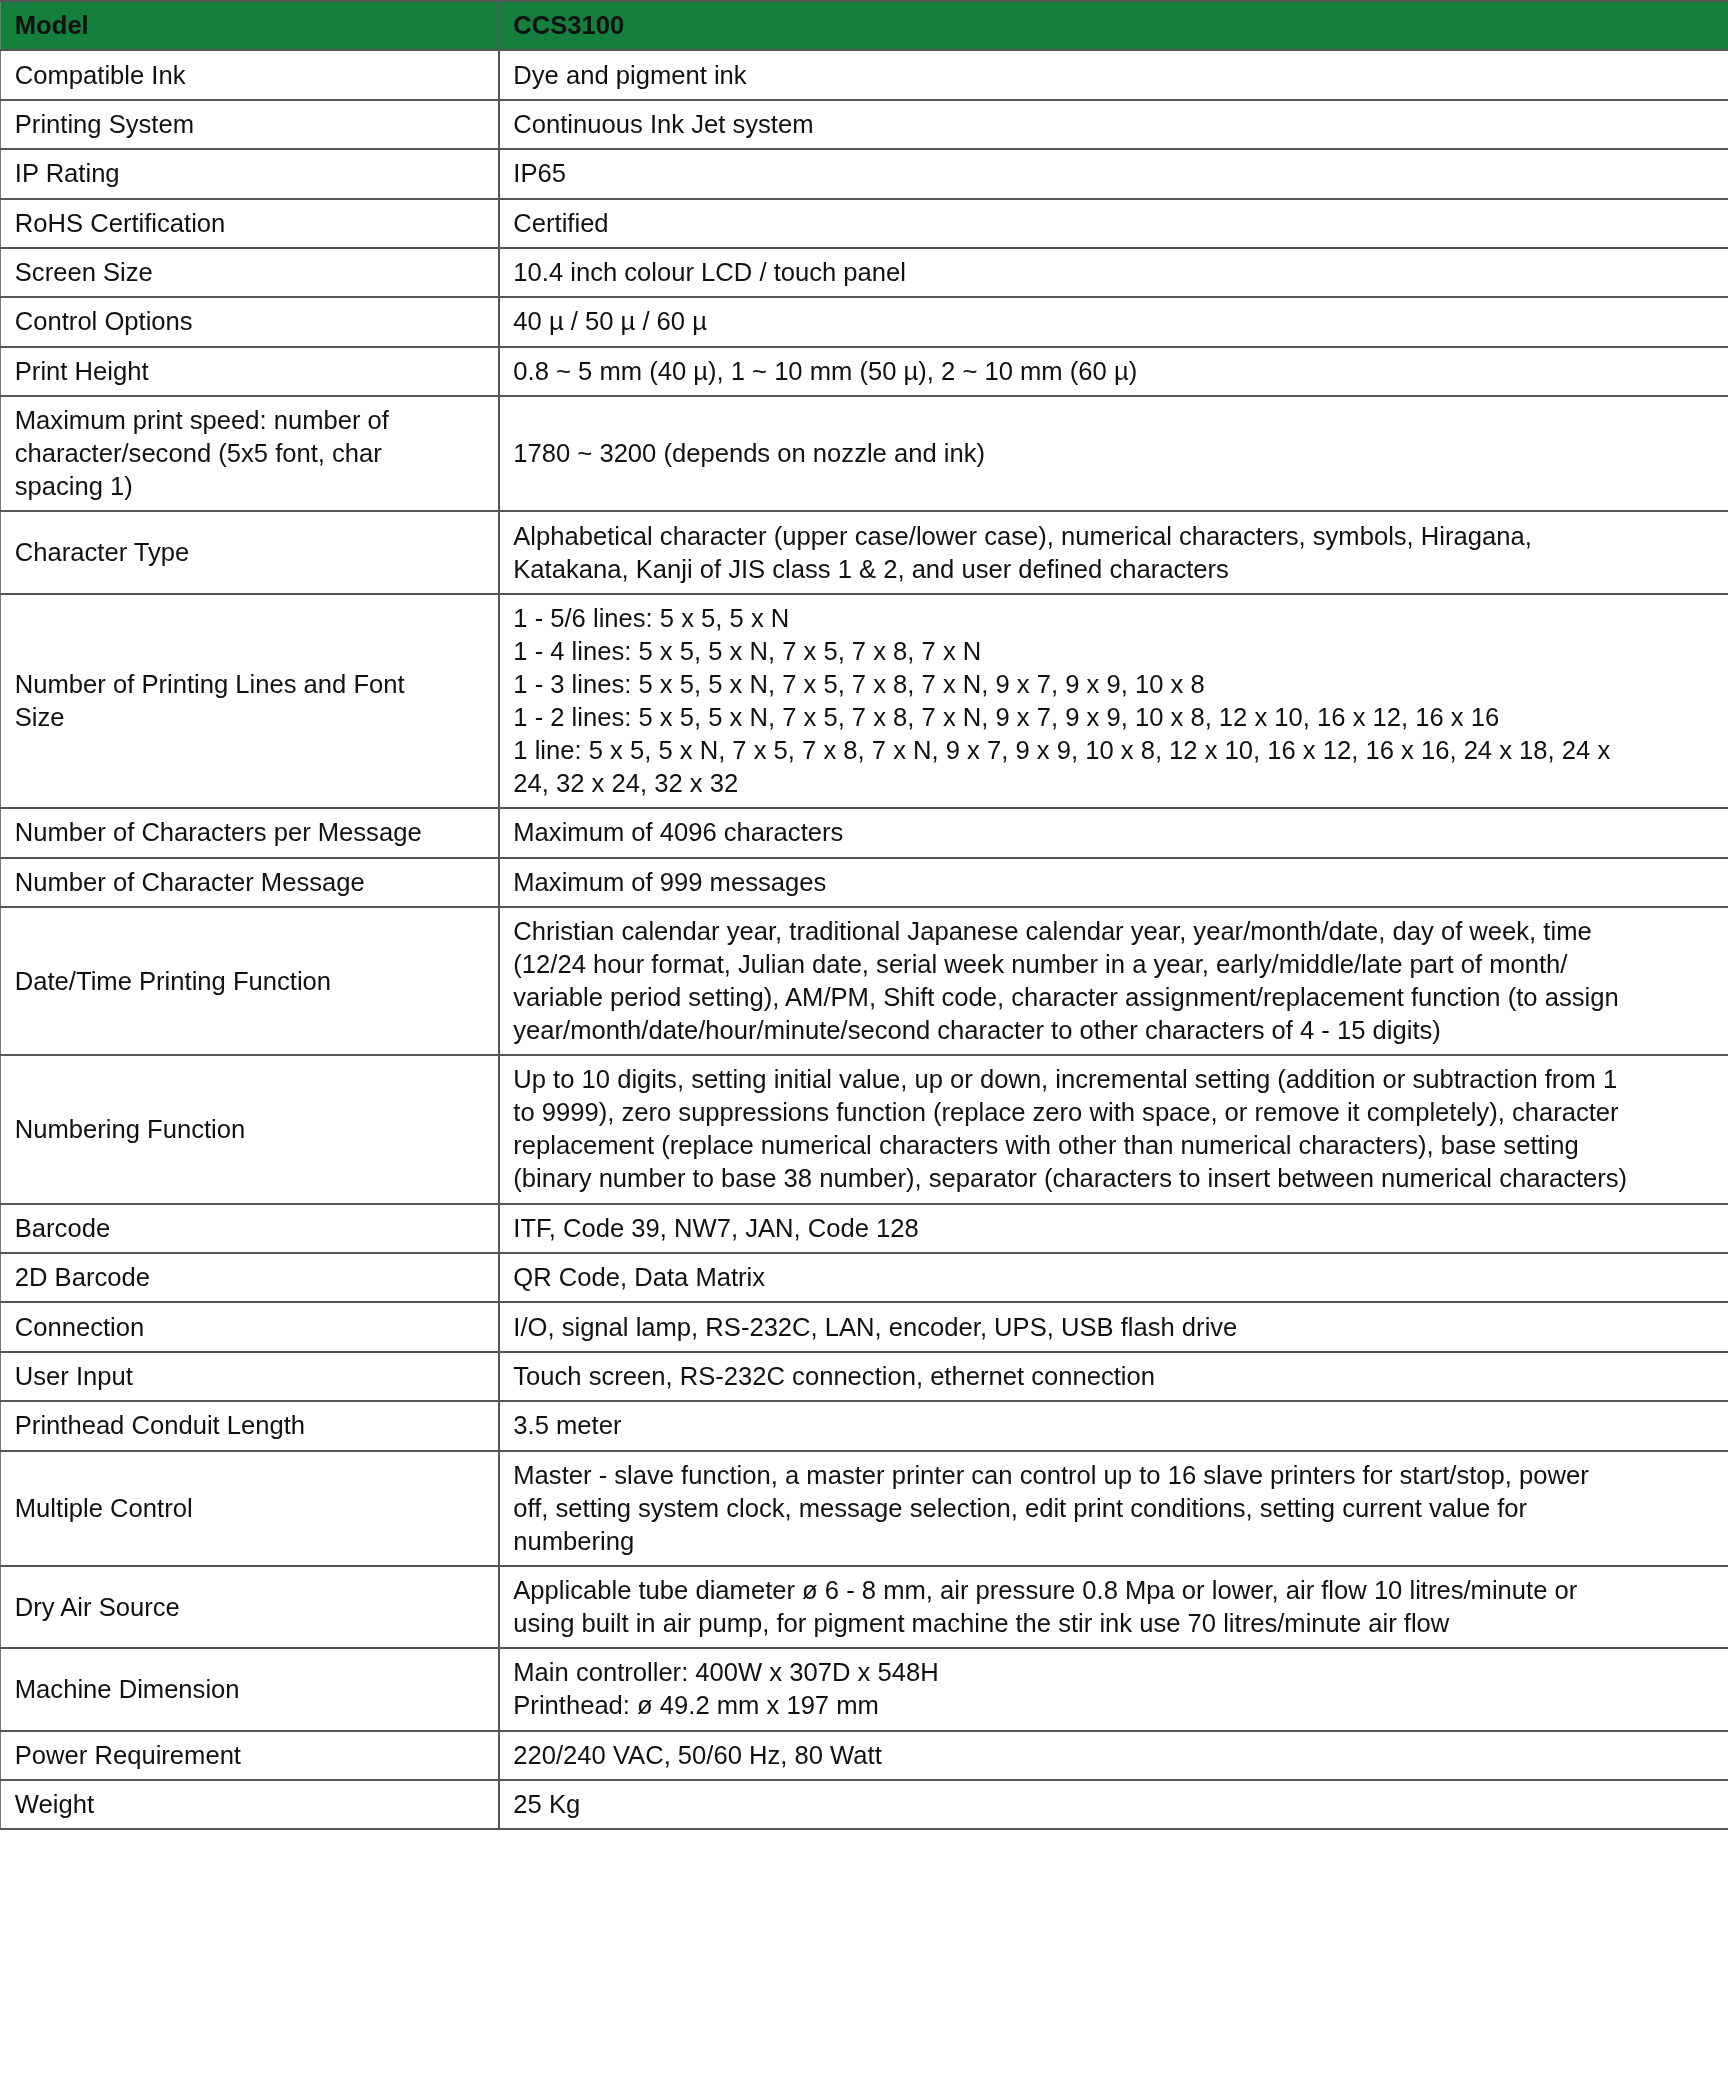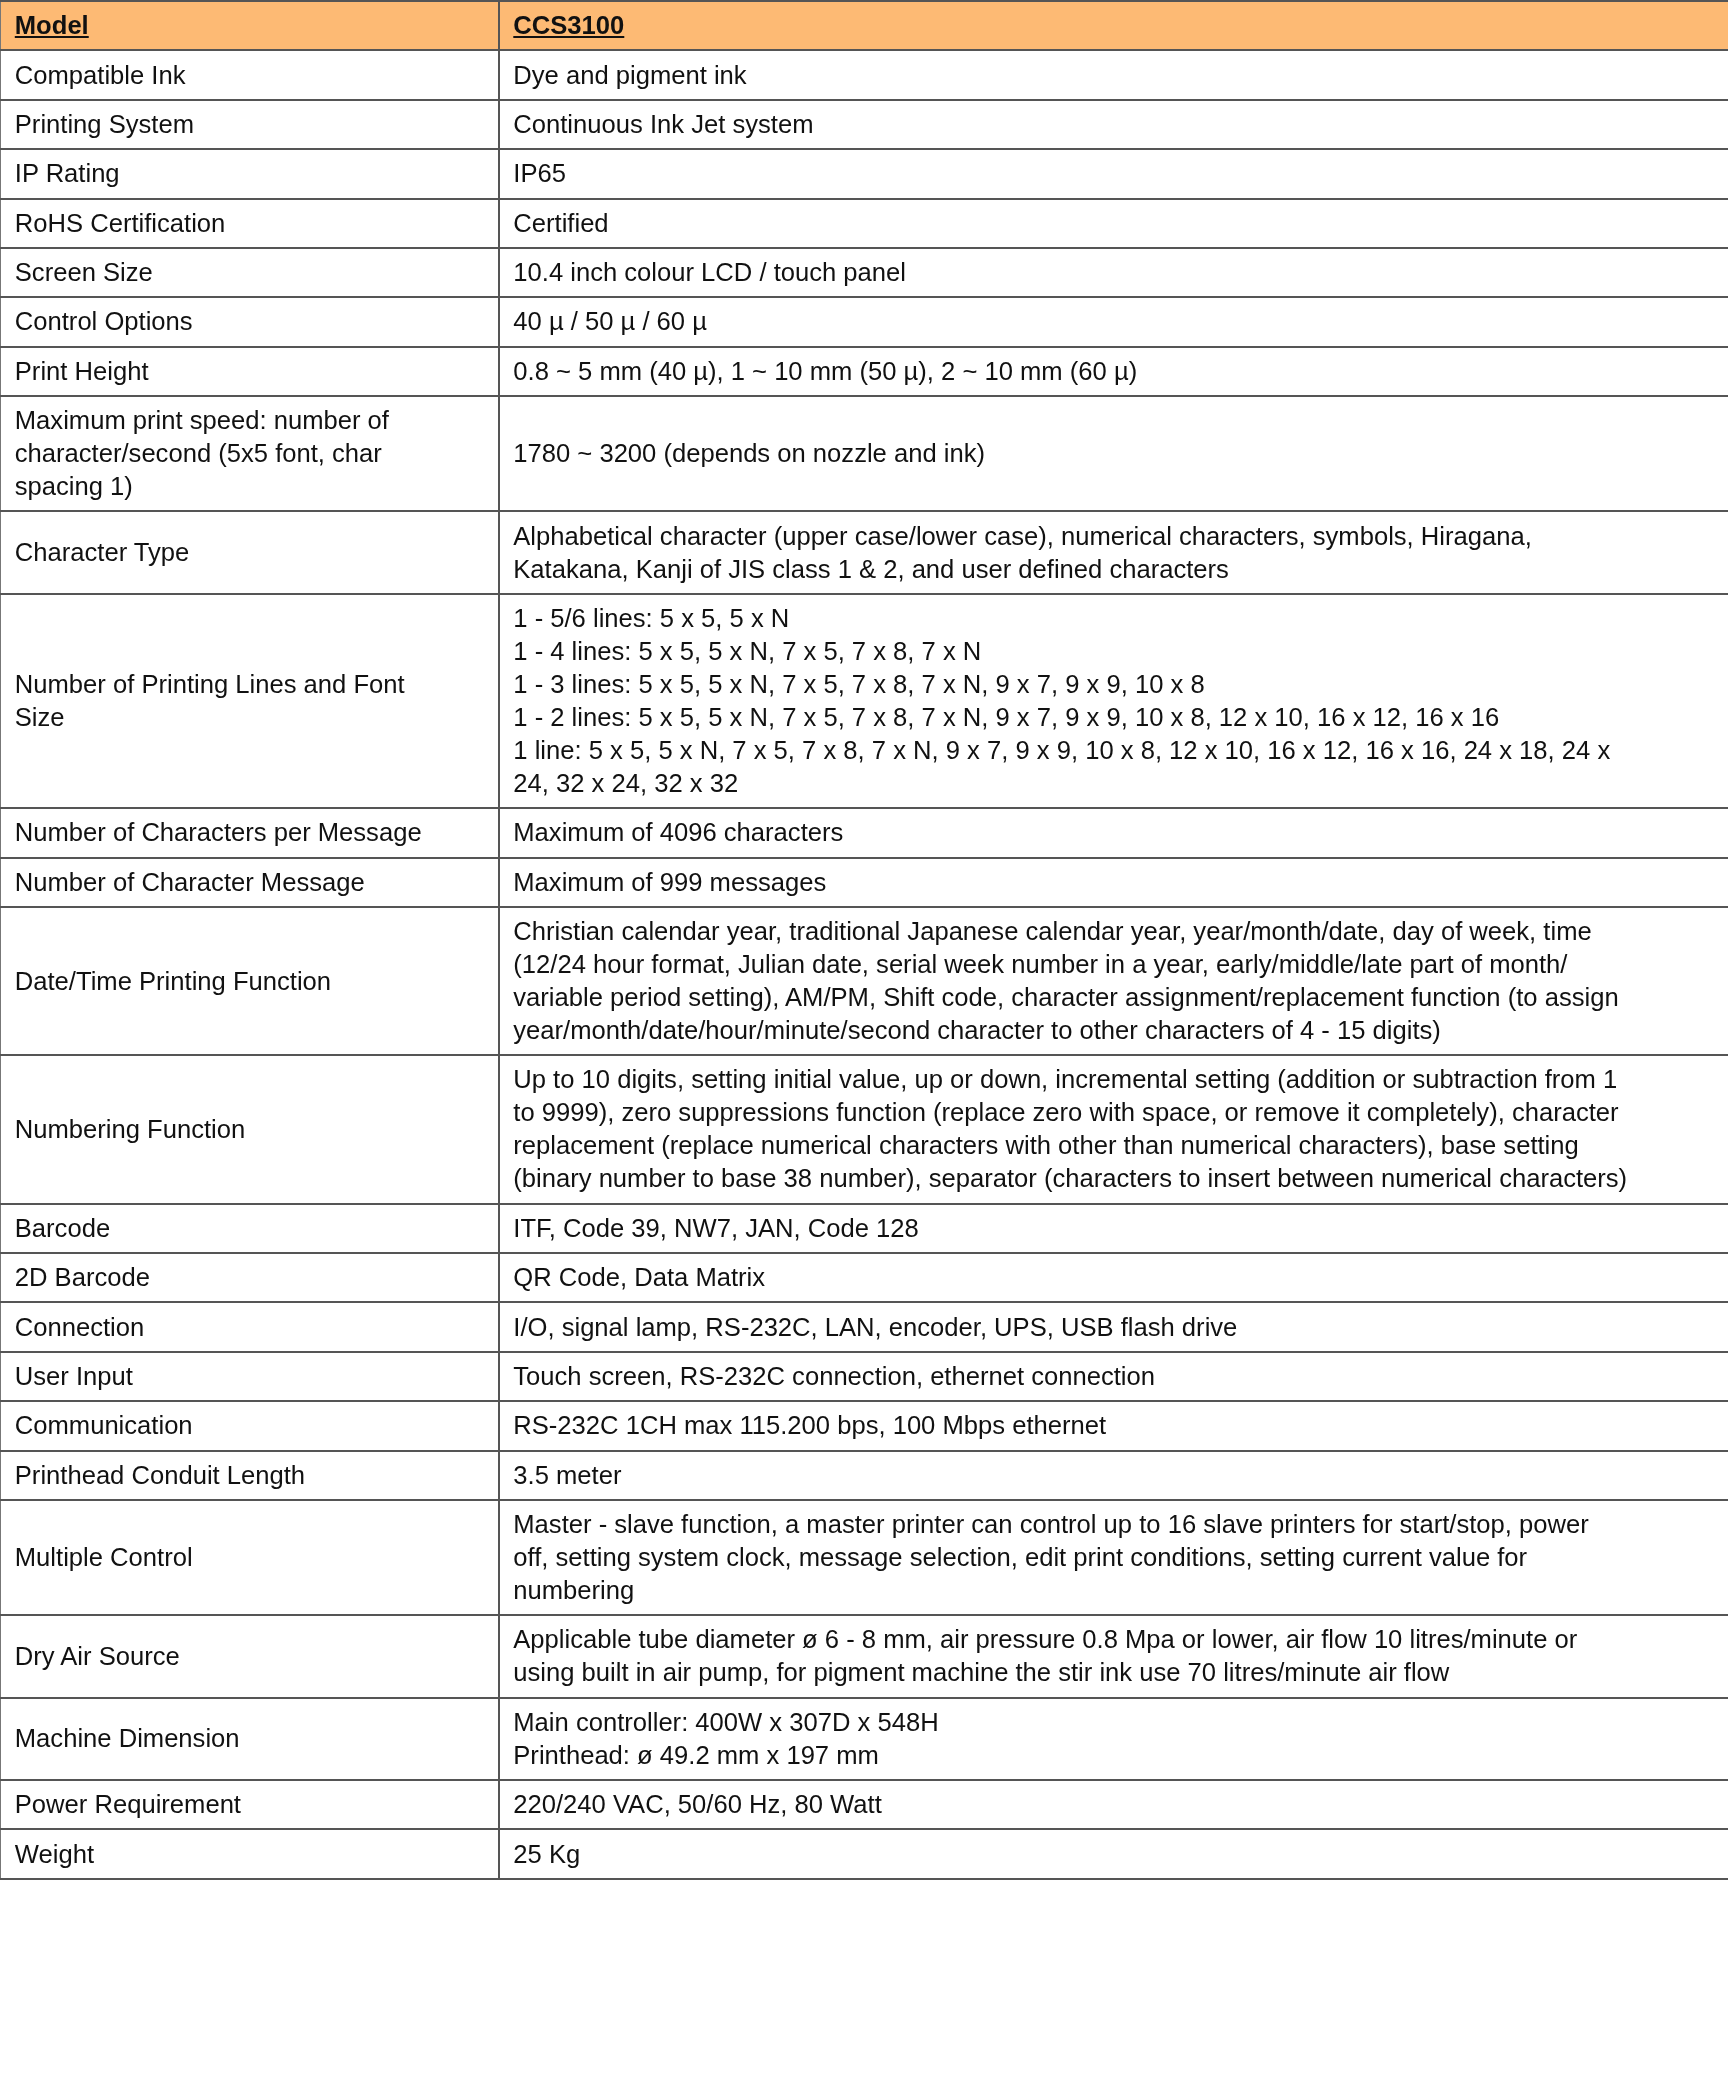--- a/index.html
+++ b/index.html
@@ -19,24 +19,23 @@
     padding: 7.2px 13px 7.2px 13.8px;
     vertical-align: middle;
     text-align: left;
     line-height: 33px;
     white-space: nowrap;
   }
   table.spec td:first-child, table.spec th:first-child { border-left-width: 1.3px; border-left-color: #777; }
   table.spec td:last-child, table.spec th:last-child { border-right-width: 1.3px; border-right-color: #777; margin-top: 27px; }
   table.spec td + td, table.spec th + th { border-left: 1.3px solid #333; }
   table.spec thead th {
-    background: #fdba74;
+    background: #15803d;
     font-weight: bold;
     height: 32px;
-    text-decoration: underline;
   }
   .line { display: block; }
 </style>
 </head>
 <body>
 
 <table class="spec">
   <colgroup>
       <col class="c1">
       <col class="c2">
@@ -202,28 +201,20 @@
       <tr>
         <td>
           <span class="line">User Input</span>
         </td>
         <td>
           <span class="line">Touch screen, RS-232C connection, ethernet connection</span>
         </td>
       </tr>
       <tr>
         <td>
-          <span class="line">Communication</span>
-        </td>
-        <td>
-          <span class="line">RS-232C 1CH max 115.200 bps, 100 Mbps ethernet</span>
-        </td>
-      </tr>
-      <tr>
-        <td>
           <span class="line">Printhead Conduit Length</span>
         </td>
         <td>
           <span class="line">3.5 meter</span>
         </td>
       </tr>
       <tr>
         <td>
           <span class="line">Multiple Control</span>
         </td>

